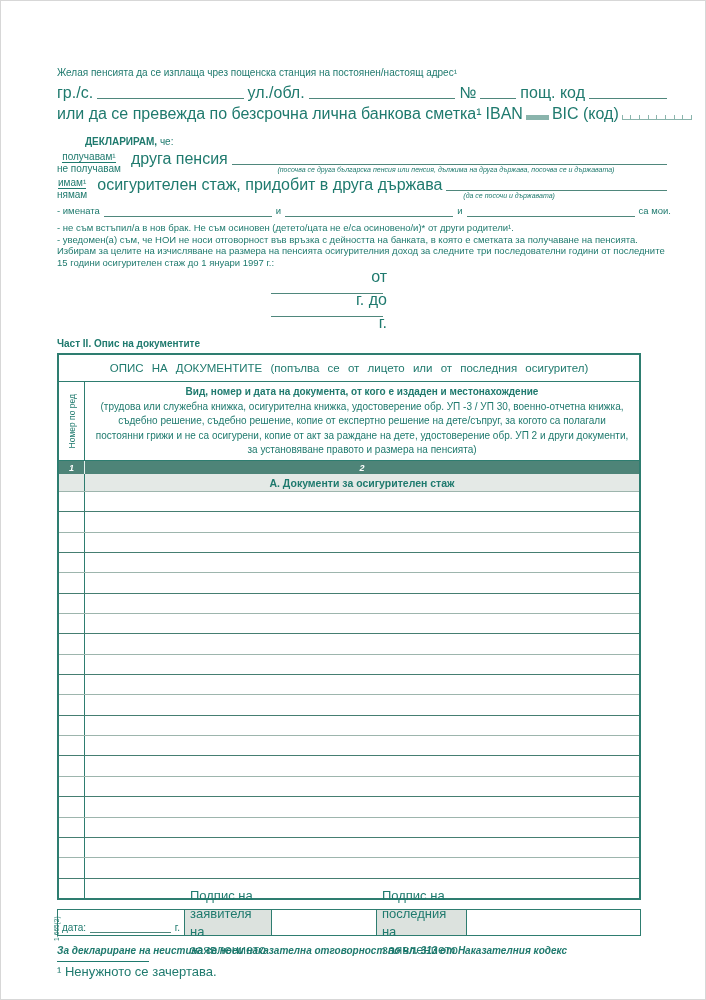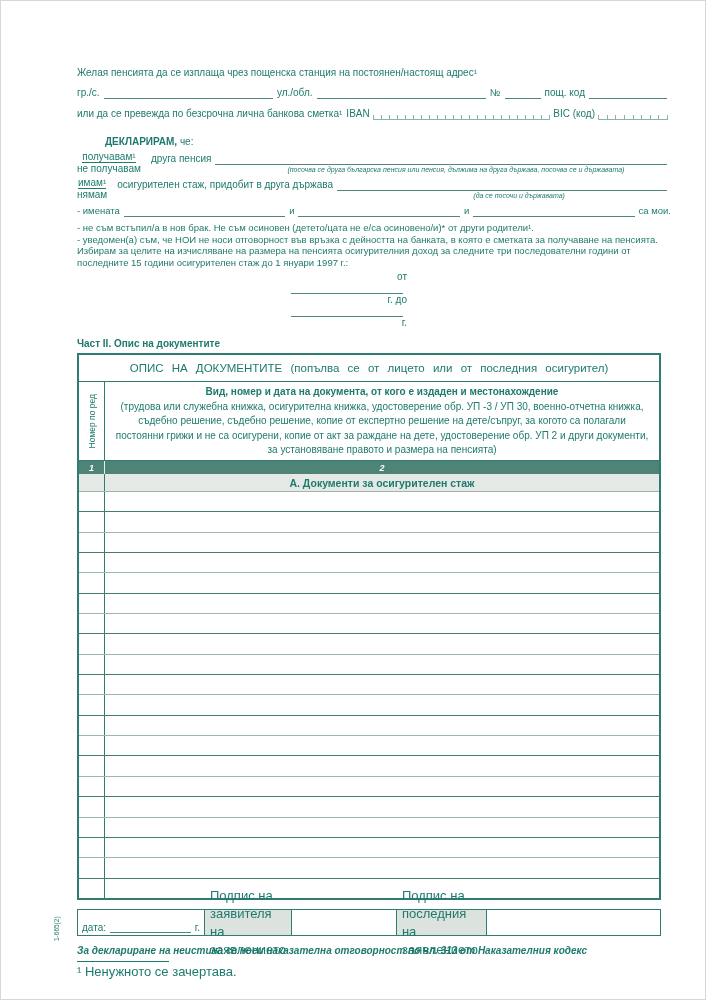--- a/index.html
+++ b/index.html
@@ -10,24 +10,24 @@
     --comb-col:#8ab4ac;
     --band-bg:#4e8478;
     --section-bg:#e4e9e6;
     --sig-bg:#dce2de;
     --row-gray:#9db5ad;
     --row-teal:#457e71;
   }
   *{margin:0;padding:0;box-sizing:border-box;}
   body{font-family:"Liberation Sans",sans-serif;background:#fff;width:706px;height:1000px;position:relative;color:var(--teal-text);}
   .page{position:absolute;inset:0;border:1px solid #d7d7d7;background:#fff;}
-  .content{padding:66px 34px 0 76px;}
+  .content{padding:66px 34px 0 56px;}
   .t10{font-size:10px;line-height:12px;}
   .bold{font-weight:bold;}
-  .fieldrow{display:flex;align-items:flex-end;font-size:10px;line-height:12px;}
+  .fieldrow{display:flex;align-items:flex-end;font-size:16px;line-height:12px;}
   .fieldrow .lbl{white-space:nowrap;}
   .fill{border-bottom:1px solid var(--line-col);flex:1 1 auto;height:11px;margin:0 4px;}
   .fill.fixed{flex:0 0 auto;}
   .comb{display:flex;align-items:flex-end;height:11px;margin:0 3px;}
   .comb i{flex:1 1 auto;height:5px;border-left:1px solid var(--comb-col);border-bottom:1px solid var(--comb-col);}
   .comb i:last-child{border-right:1px solid var(--comb-col);}
   .declare-head{margin:16px 0 2px 28px;font-size:10px;line-height:12px;}
   .choicerow{display:flex;align-items:flex-end;margin-top:3px;}
   .choice-stack{flex:0 0 auto;display:inline-block;font-size:10px;line-height:11px;margin-right:10px;text-align:center;}
   .choice-stack .over{display:inline-block;border-bottom:1px solid var(--teal-text);}

